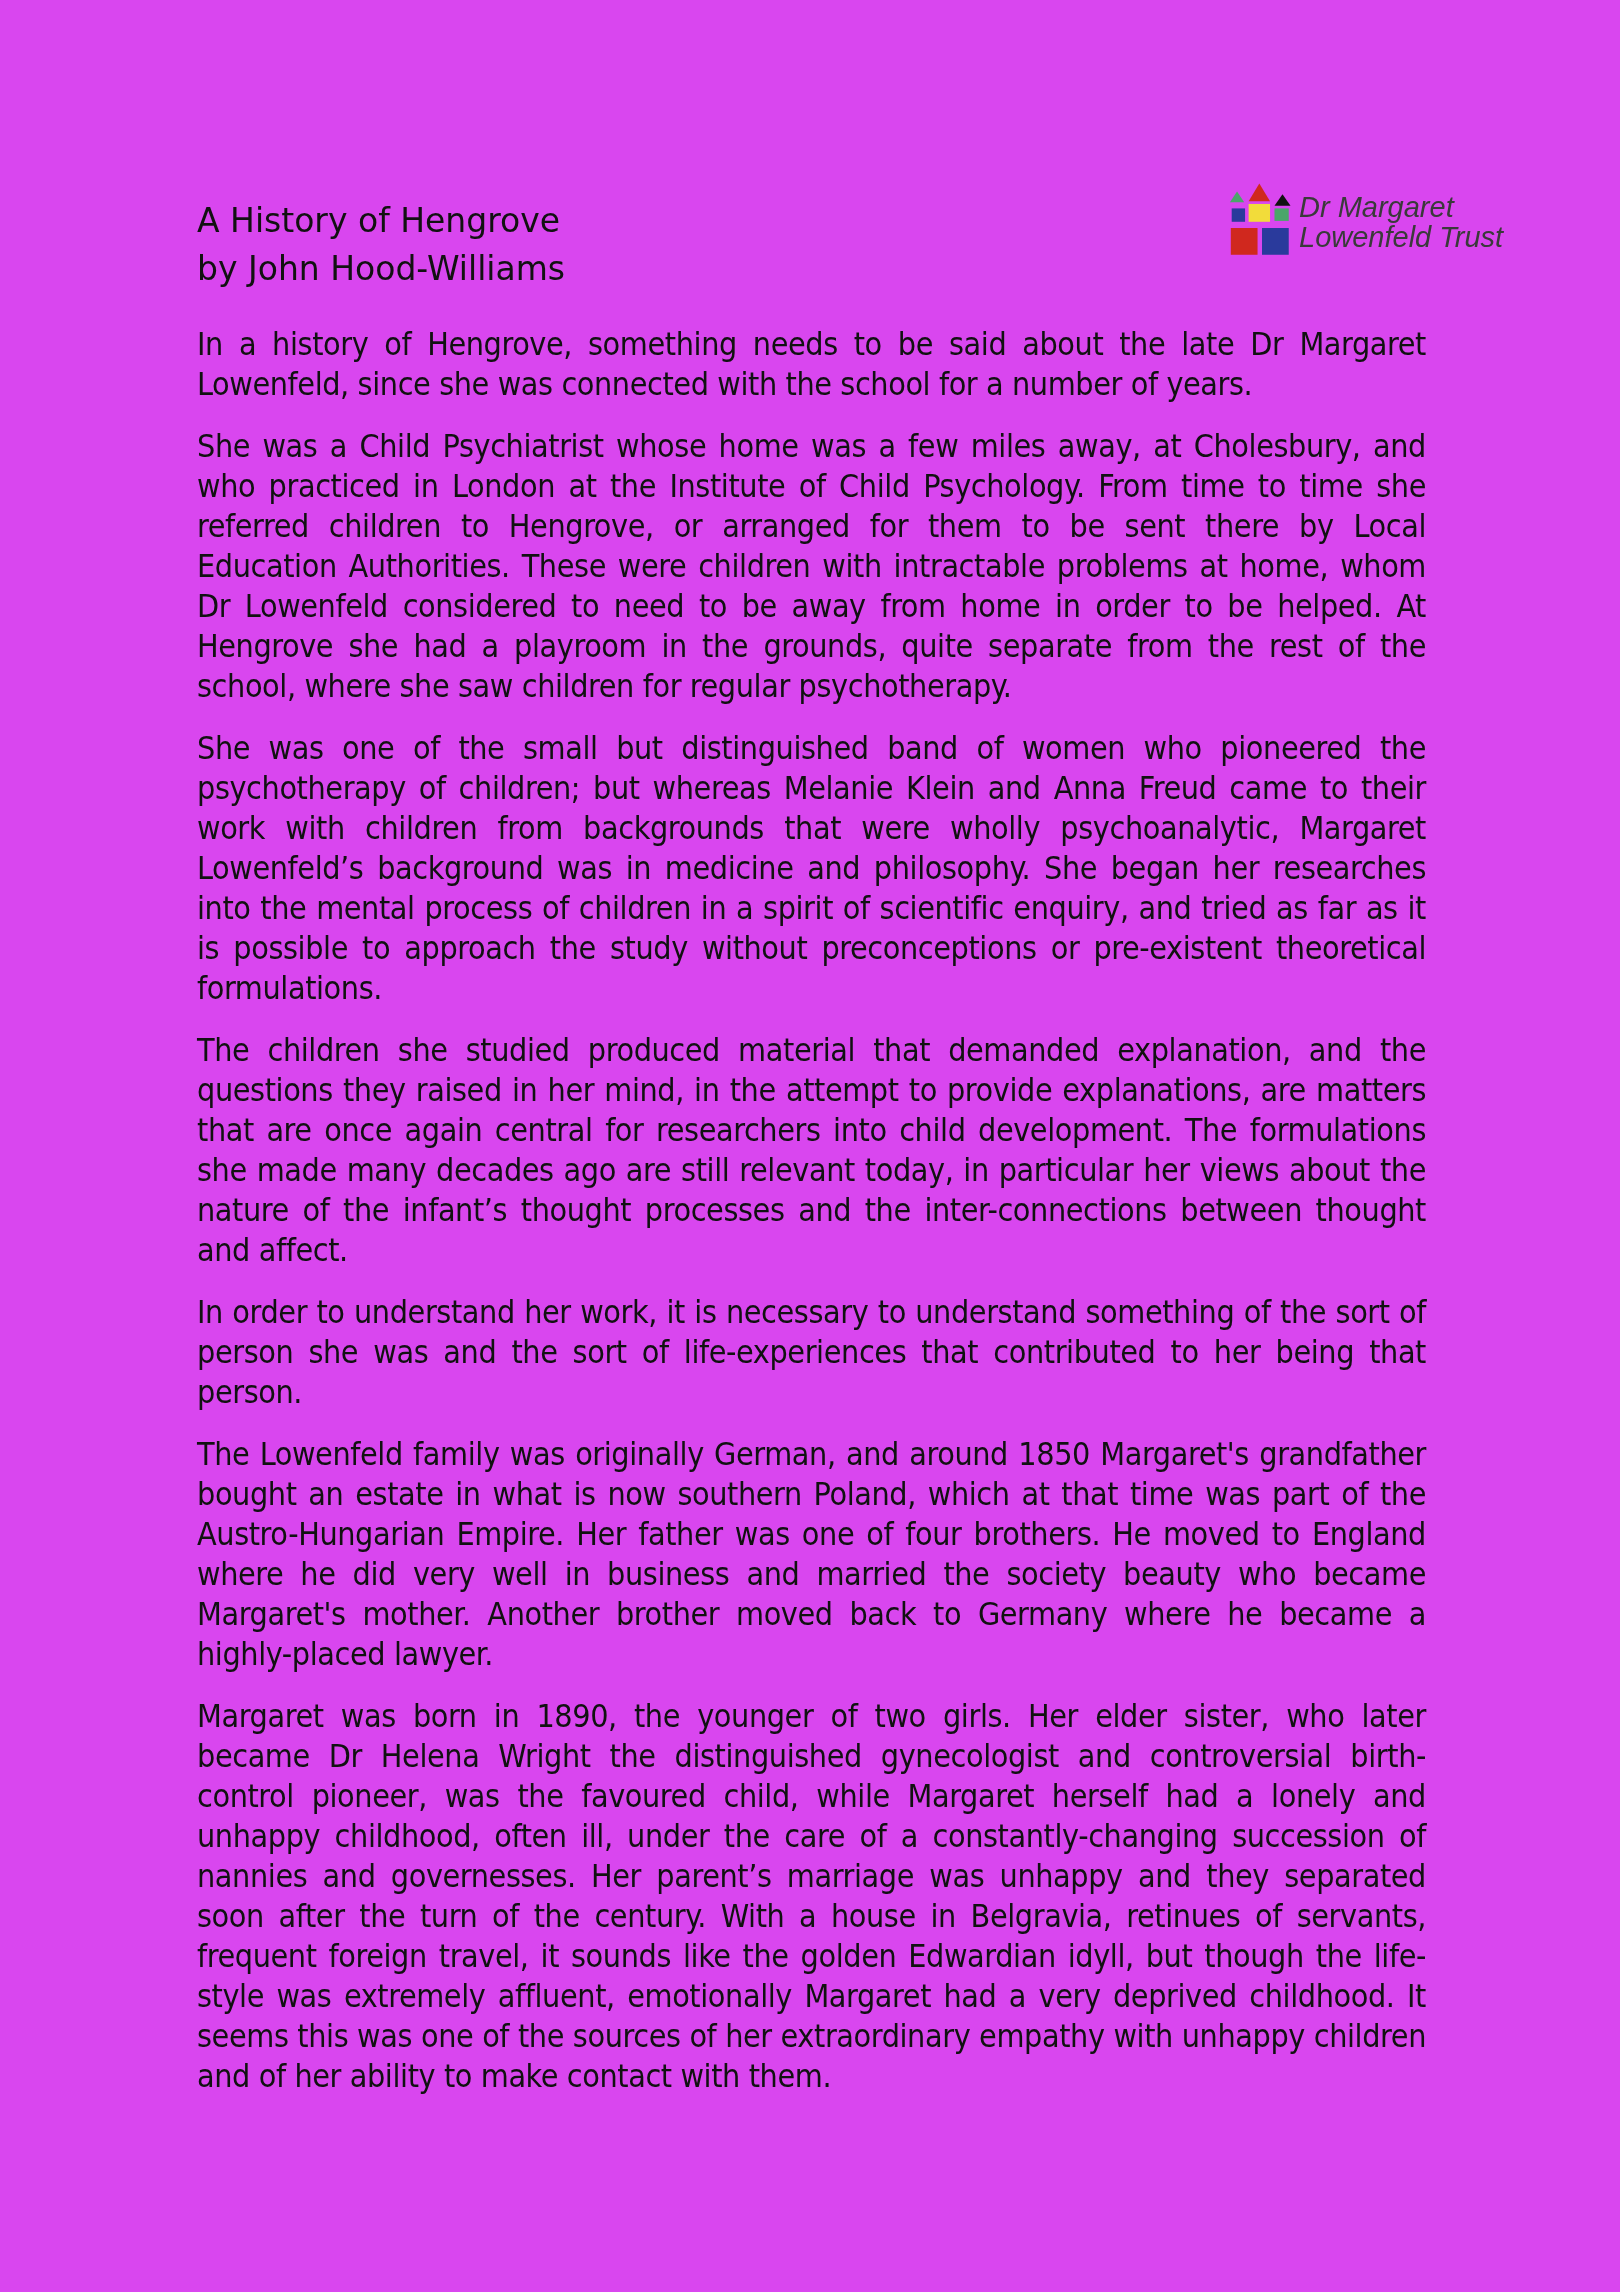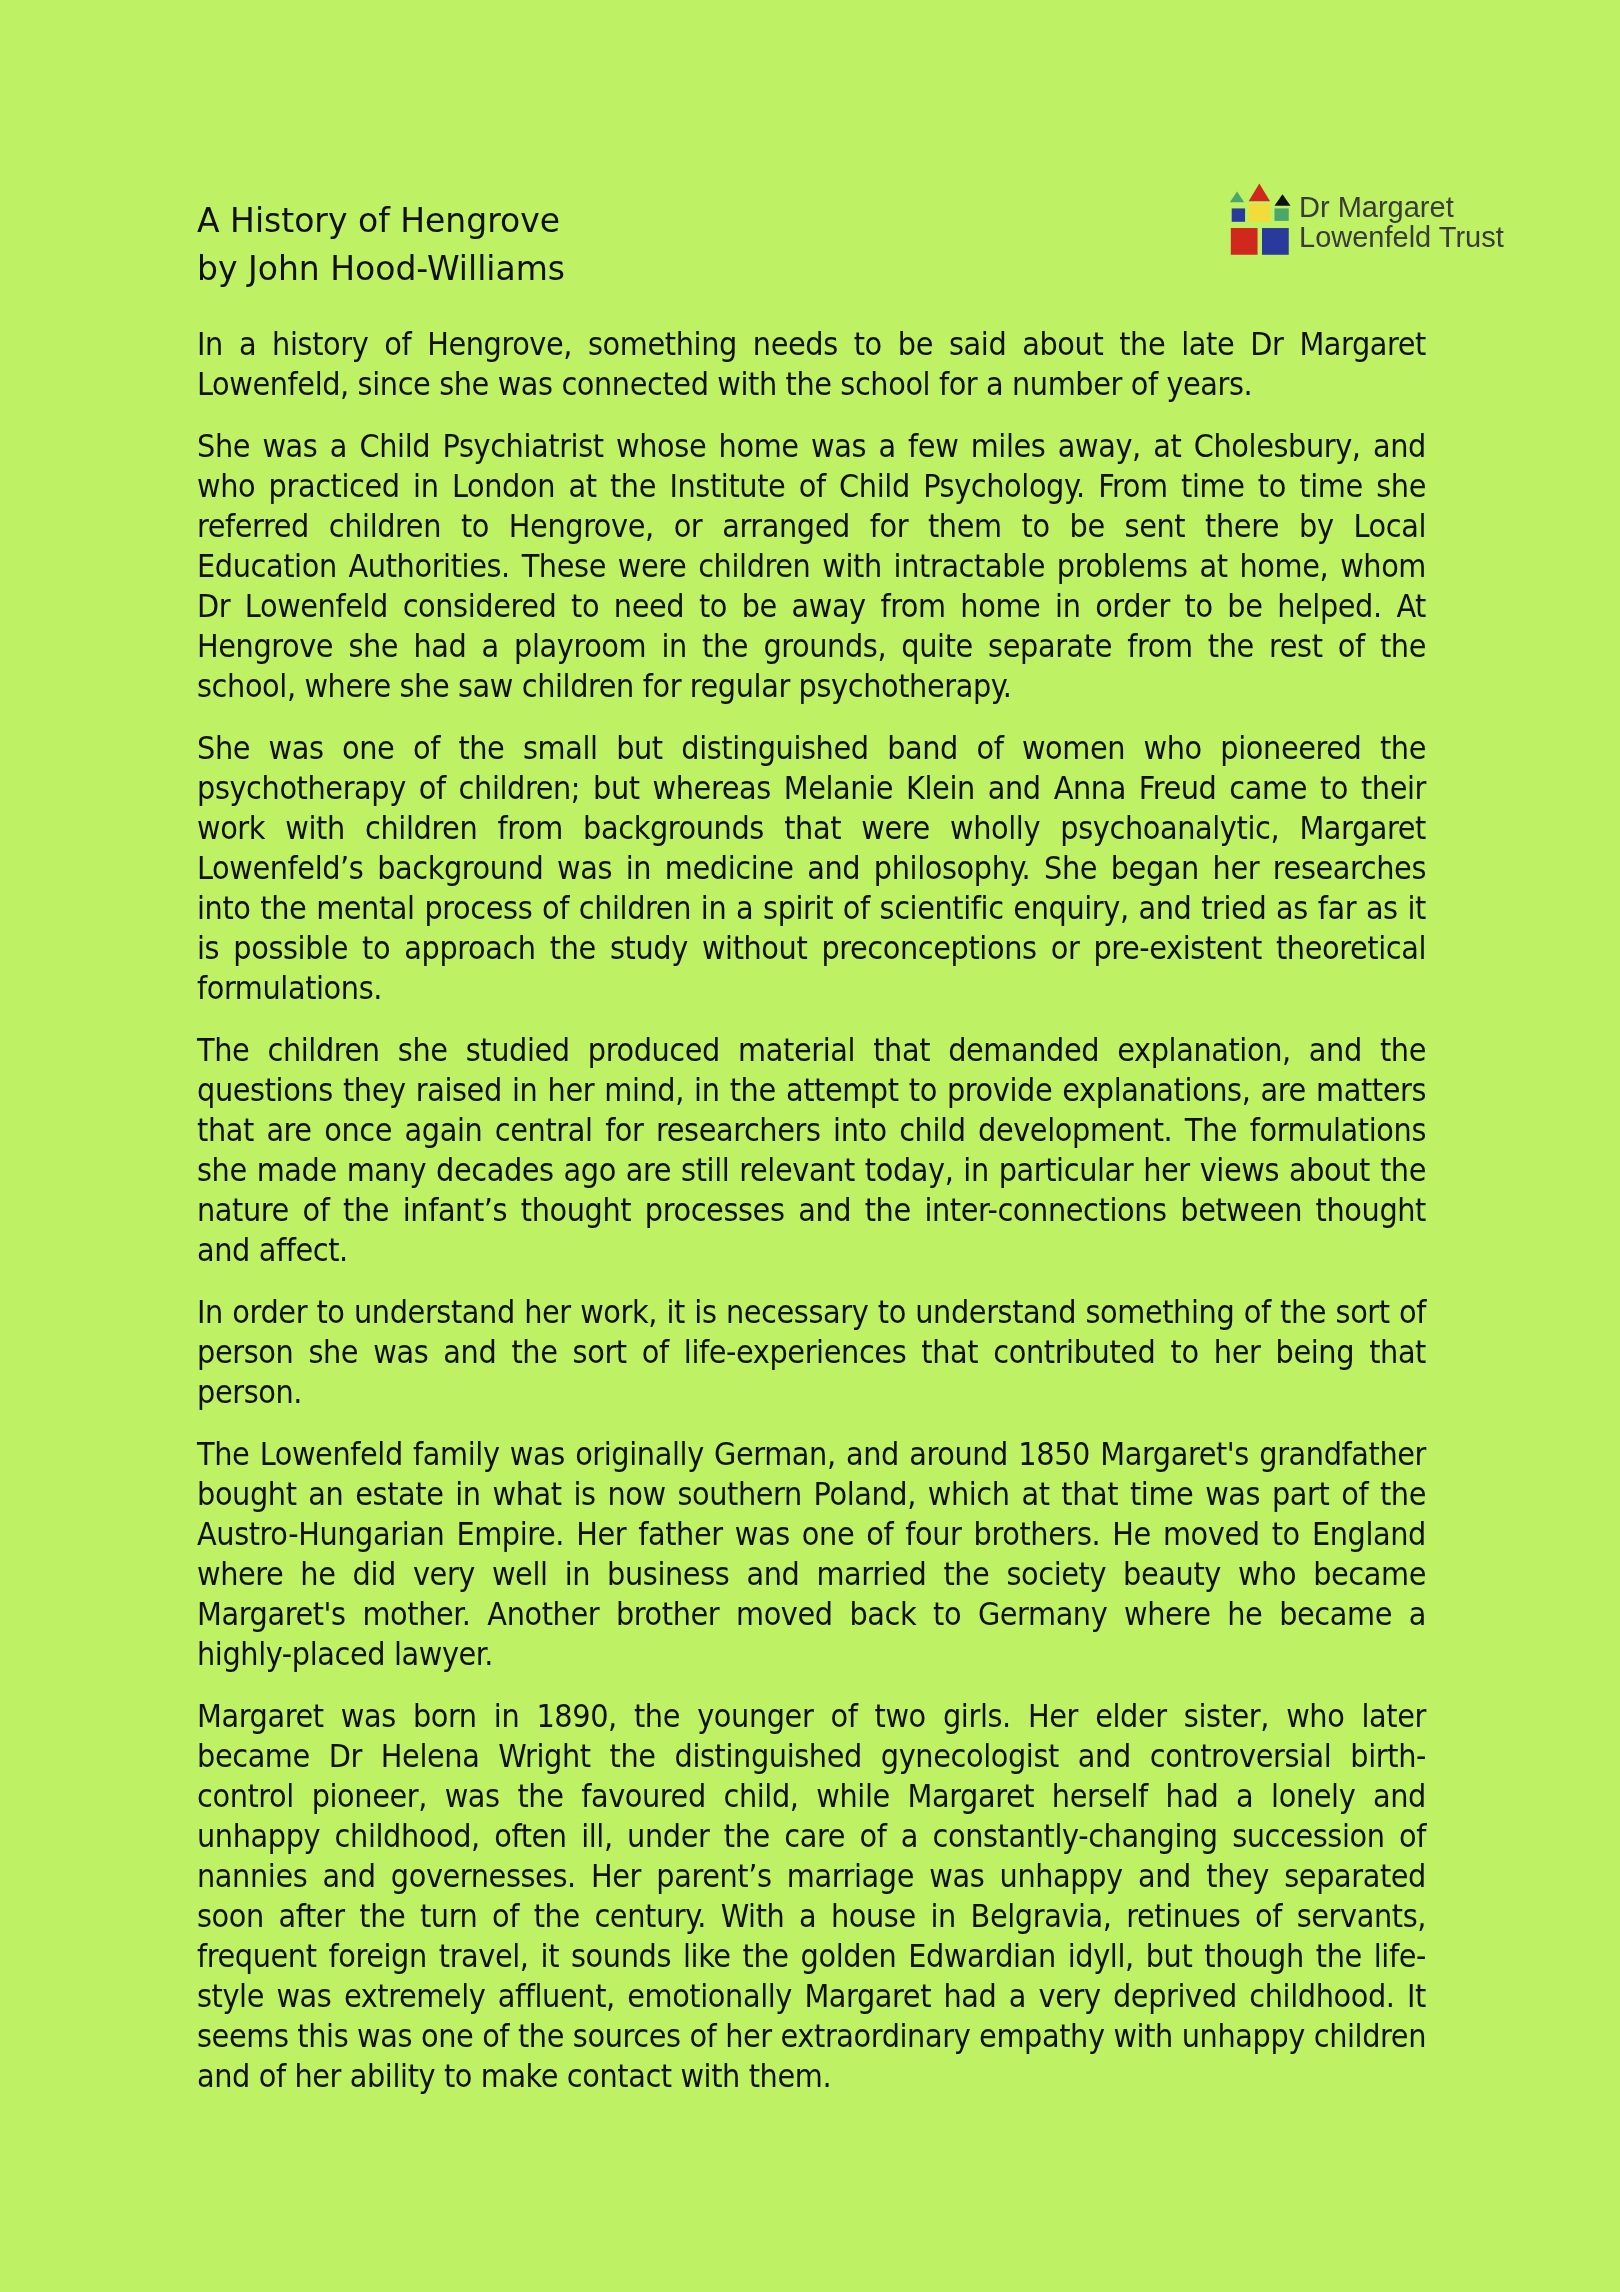--- a/index.html
+++ b/index.html
@@ -1,22 +1,22 @@
 <!DOCTYPE html>
 <html style="font-size:14.3px"><head>
 <meta charset="utf-8">
 <style>
   html, body { margin: 0; padding: 0; background: #ffffff; }
   body { width: 1620px; height: 2293px; position: relative; overflow: hidden; font-family: "Liberation Sans", sans-serif; color: #111; }
-  .page { position: absolute; left: 0; top: 0; width: 1620px; height: 2293px; background: #bef264; }
+  .page { position: absolute; left: 0; top: 0; width: 1620px; height: 2293px; background: #d946ef; }
   .title-block { position: absolute; left: 197px; top: 197px; font-family: "DejaVu Sans", sans-serif; font-size: 33px; line-height: 48px; color: #111; }
   .title-block div { white-space: nowrap; }
   .logo { position: absolute; left: 1229px; top: 179px; width: 304px; height: 82px; }
   .logo svg { position: absolute; left: 0; top: 0; }
-  .logo-text { position: absolute; left: 70px; top: 12.5px; font-family: "Liberation Sans", sans-serif; font-size: 29px; line-height: 30px; color: #3a3a3a; white-space: nowrap; }
+  .logo-text { position: absolute; left: 70px; top: 12.5px; font-family: "Liberation Sans", sans-serif; font-size: 29px; line-height: 30px; color: #3a3a3a; white-space: nowrap; font-style: italic; }
   .body-text { position: absolute; left: 197px; top: 324px; width: 1229px; font-family: "DejaVu Sans Condensed", "DejaVu Sans", sans-serif; font-stretch: condensed; font-size: 32px; line-height: 40px; color: #111; }
   .body-text p { margin: 0 0 22px 0; text-align: justify; letter-spacing: -0.4px; }
 </style>
 </head>
 <body>
 
 <div class="page">
 
   <div class="title-block">
     <div>A History of Hengrove</div>

